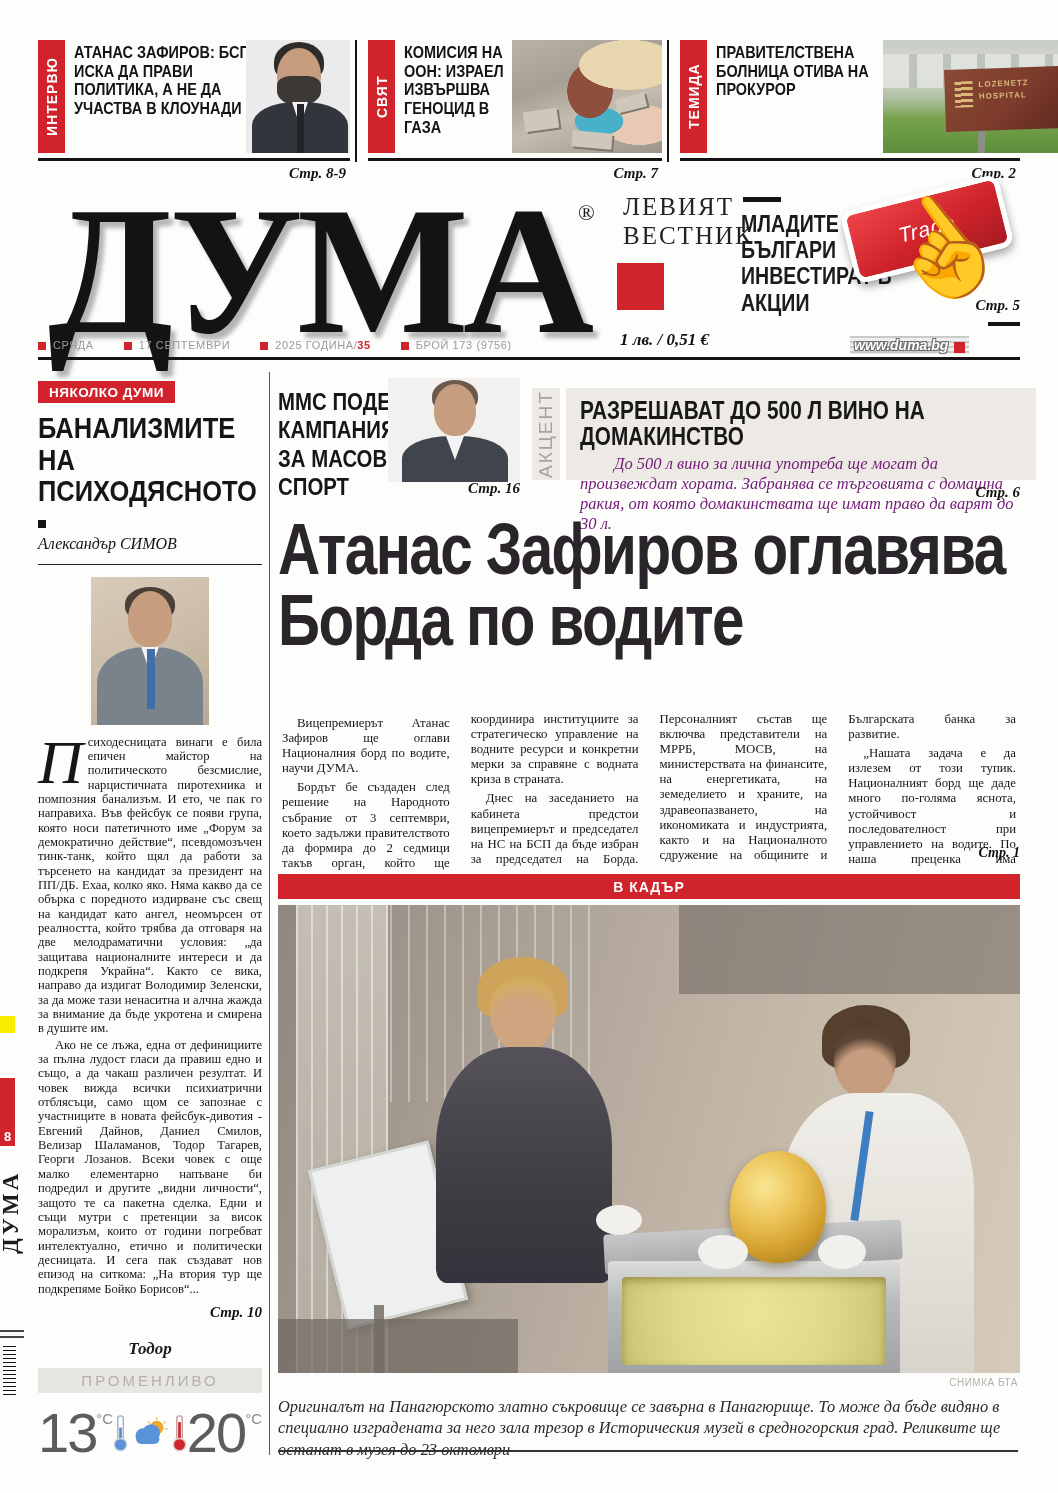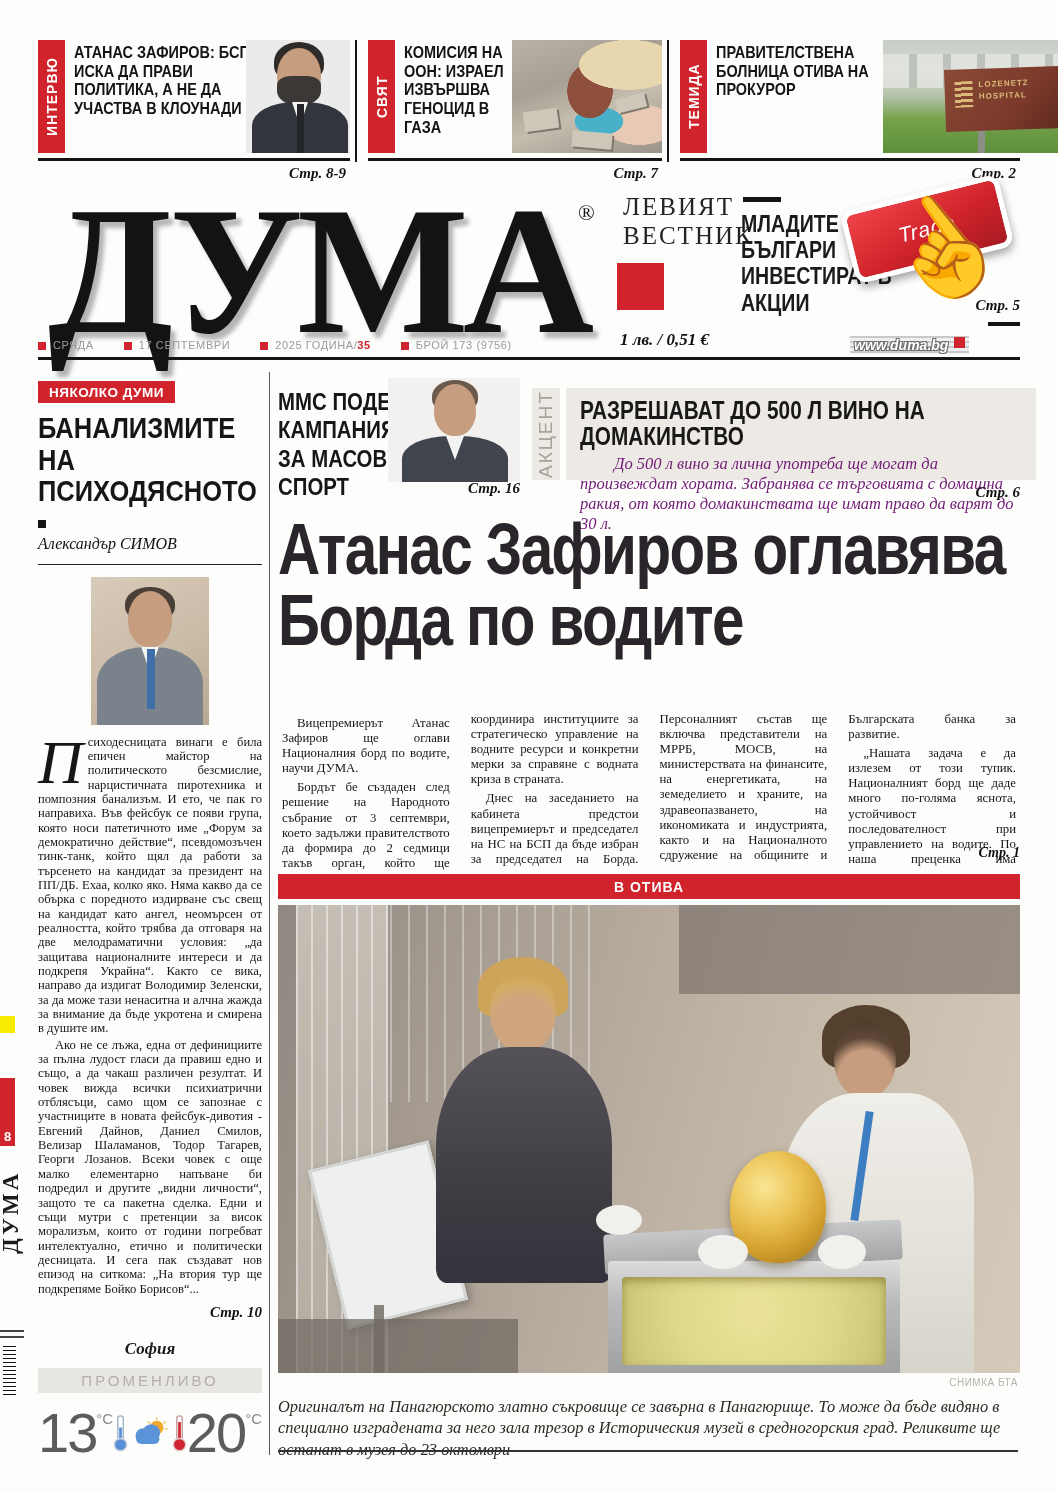--- a/index.html
+++ b/index.html
@@ -63,21 +63,21 @@
   .blackdash{background:#141414;}
   .trade-btn{position:absolute;left:26px;top:8px;width:152px;height:64px;border:5px solid #fff;border-radius:12px;
       background:linear-gradient(160deg,#ef4449 0%,#d0232b 55%,#a81b22 100%);transform:rotate(-14deg);
       box-shadow:0 5px 9px rgba(0,0,0,.35);display:flex;align-items:center;justify-content:center;}
   .trade-btn span{color:#fff;font-size:21px;font-style:italic;font-weight:400;letter-spacing:1px;}
   .hand{position:absolute;left:62px;top:18px;font-size:96px;color:#111;transform:rotate(-38deg);line-height:1;}
   .price{font-family:"Liberation Serif",serif;font-style:italic;font-weight:700;font-size:17px;color:#111;}
   .dateline{display:flex;gap:30px;font-size:11px;letter-spacing:.6px;color:#9a9a9a;align-items:center;}
   .dateline .sq{display:inline-block;width:8px;height:8px;background:#d0232b;margin-right:7px;vertical-align:-1px;}
   .dateline .hl{color:#d0232b;font-weight:700;}
-  .webbar{display:flex;align-items:flex-start;gap:6px;background:repeating-linear-gradient(180deg,#c9c9c9 0 2px,#efefef 2px 5px);
+  .webbar{display:flex;align-items:flex-end;gap:6px;background:repeating-linear-gradient(180deg,#c9c9c9 0 2px,#efefef 2px 5px);
       padding:1px 4px;height:16px;}
   .webbar .txt{font-weight:700;font-style:italic;font-size:14px;color:#fff;
       text-shadow:1px 1px 0 #6b6b6b,-1px -1px 0 #6b6b6b,1px -1px 0 #6b6b6b,-1px 1px 0 #6b6b6b;}
   .webbar .sq{width:11px;height:11px;background:#d0232b;}
 
   
   .opinion{position:absolute;left:38px;top:372px;width:224px;}
   .kicker{display:inline-block;background:#d0232b;color:#fff;font-weight:700;font-size:13.5px;
           letter-spacing:.5px;padding:4px 11px 3px;margin-top:9px;}
   .op-title{margin-top:9px;font-weight:800;font-size:30px;line-height:1.05;color:#161616;}
@@ -300,21 +300,21 @@
       <div class="head" style="left:37px;top:14px;width:44px;height:56px;"></div>
       <div class="torso" style="left:6px;top:70px;width:106px;height:80px;background:#7a828c;"></div>
       <div class="shirt" style="left:50px;top:70px;width:18px;height:26px;clip-path:polygon(0 0,100% 0,50% 100%);"></div>
       <div class="tie" style="left:56px;top:72px;width:8px;height:60px;background:#3f6ea8;"></div>
     </div>
     <div class="op-body">
       <p class="p1"><span class="dropcap">П</span><span>сиходесницата винаги е била епичен майстор на политическото безсмислие, нарцистичната пиротехника и помпозния банализъм. И ето, че пак го направиха. Във фейсбук се появи група, която носи патетичното име „Форум за демократично действие“, псевдомозъчен тинк-танк, който щял да работи за търсенето на кандидат за президент на ПП/ДБ. Ехаа, колко яко. Няма какво да се обърка с поредното издирване със свещ на кандидат като ангел, неомърсен от реалността, който трябва да отговаря на две мелодраматични условия: „да защитава националните интереси и да подкрепя Украйна“. Както се вика, направо да издигат Володимир Зеленски, за да може тази ненаситна и алчна жажда за внимание да бъде укротена и смирена в душите им.</span></p>
       <p class="p2">Ако не се лъжа, една от дефинициите за пълна лудост гласи да правиш едно и също, а да чакаш различен резултат. И човек вижда всички психиатрични отблясъци, само щом се запознае с участниците в новата фейсбук-дивотия - Евгений Дайнов, Даниел Смилов, Велизар Шаламанов, Тодор Тагарев, Георги Лозанов. Всеки човек с още малко елементарно напъване би подредил и другите „видни личности“, защото те са пакетна сделка. Едни и същи мутри с претенции за висок морализъм, които от години погребват интелектуално, етично и политически десницата. И сега пак създават нов епизод на ситкома: „На втория тур ще подкрепяме Бойко Борисов“...</p>
     </div>
     <div class="op-page pageref">Стр. 10</div>
-    <div class="op-city">София</div>
+    <div class="op-city">Тодор</div>
     <div class="cond-bar">ПРОМЕНЛИВО</div>
     <div class="weather">
       <div class="temp"><span>13</span><span class="deg">°C</span></div>
       <svg class="icon-svg" width="22" height="56" viewBox="0 0 22 56">
         <rect x="7" y="3" width="8" height="36" rx="4" fill="#fff" stroke="#9ab0c4" stroke-width="2"></rect>
         <rect x="9" y="20" width="4" height="20" fill="#5b8fd6"></rect>
         <circle cx="11" cy="45" r="9" fill="#5b8fd6" stroke="#c9d4de" stroke-width="2"></circle>
       </svg>
       <svg class="icon-svg" width="64" height="48" viewBox="0 0 64 48">
         <circle cx="42" cy="16" r="10" fill="#f0a92e"></circle>
@@ -366,21 +366,21 @@
   </div>
   <div class="abs lead-cols" style="left:278px;top:712px;">
     <p>Вицепремиерът Атанас Зафиров ще оглави Националния борд по водите, научи ДУМА.</p>
     <p>Бордът бе създаден след решение на Народното събрание от 3 септември, което задължи правителството да формира до 2 седмици такъв орган, който ще координира институциите за стратегическо управление на водните ресурси и конкретни мерки за справяне с водната криза в страната.</p>
     <p>Днес на заседанието на кабинета предстои вицепремиерът и председател на НС на БСП да бъде избран за председател на Борда. Персоналният състав ще включва представители на МРРБ, МОСВ, на министерствата на финансите, на енергетиката, на земеделието и храните, на здравеопазването, на икономиката и индустрията, както и на Националното сдружение на общините и Българската банка за развитие.</p>
     <p>„Нашата задача е да излезем от този тупик. Националният борд ще даде много по-голяма яснота, устойчивост и последователност при управлението на водите. По наша преценка има достатъчно средства и експертиза“, каза регионалният министър Иван Иванов.</p>
   </div>
   <div class="abs pageref" style="left:860px;top:845px;width:160px;text-align:right;font-size:14px;">Стр. 1</div>
 
   <div class="abs band" style="left:278px;top:874px;width:742px;height:25px;">
-    <span>В ОТИВА</span>
+    <span>В КАДЪР</span>
   </div>
   <div class="abs main-photo" style="left:278px;top:905px;width:742px;height:468px;">
     <div class="mp-ceiling"></div>
     <div class="mp-case-l"></div>
     <div class="mp-strings"></div>
     <div class="mp-screen"></div>
     <div class="mp-stand"></div>
     <div class="mp-hair-l"></div>
     <div class="mp-head-l"></div>
     <div class="mp-body-l"></div>

